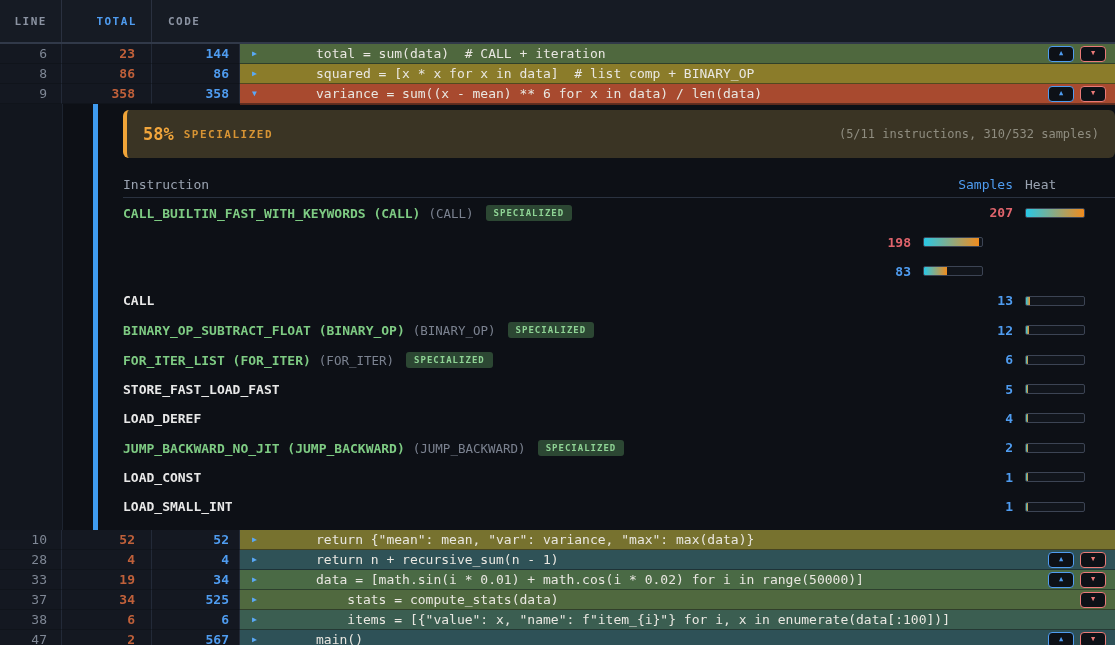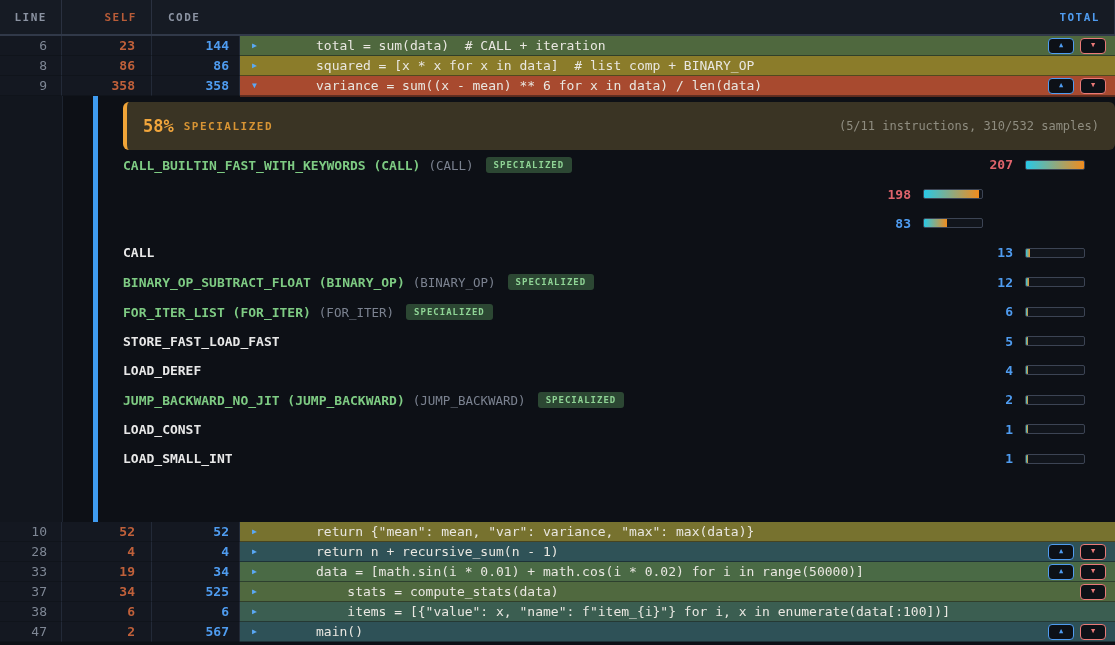--- a/index.html
+++ b/index.html
@@ -3,21 +3,21 @@
 <meta charset="utf-8">
 <style>
   * { margin:0; padding:0; box-sizing:border-box; }
   html,body { background:#0d1016; }
   body { font-family:"DejaVu Sans Mono","Liberation Mono",monospace; }
   .app { position:relative; width:1115px; height:645px; overflow:hidden; background:#0d1016; }
 
   .grid-row { display:grid; grid-template-columns:62px 90px 88px 1fr; }
 
   
-  .thead { height:36px; background:#161b24; border-bottom:2px solid #313949; }
+  .thead { height:44px; background:#161b24; border-bottom:2px solid #313949; }
   .thead .cell { display:flex; align-items:center; font-size:11px; font-weight:bold;
                  letter-spacing:1.5px; color:#8b93a2; }
   .thead .cell.num { justify-content:flex-end; padding-right:14px; }
   .thead .cell.sep { border-right:1px solid #2a3140; }
   .thead .self-h { color:#b85c38; }
   .thead .total-h { color:#4f9cf0; }
   .thead .code-h { padding-left:16px; }
 
   
   .code-row { height:20px; }
@@ -72,23 +72,22 @@
               background:#11151c; overflow:hidden; }
   .heat-fill { height:100%; }
 </style>
 </head>
 <body>
 
 <div class="app">
 
   <div class="grid-row thead">
     <div class="cell num sep">LINE</div>
-    <div class="cell num sep self-h">SELF</div>
+    <div class="cell num sep total-h">TOTAL</div>
     <div class="cell code-h">CODE</div>
-    <div class="cell num sep total-h">TOTAL</div>
   </div>
 
   <div id="rows-top">
       <div class="grid-row code-row">
         <div class="gcell line-c">6</div>
         <div class="gcell self-c">23</div>
         <div class="gcell total-c">144</div>
         <div class="code-c" style="background: rgb(79, 104, 62);">
           <span class="tri">▶</span>
           <span class="code-text">total = sum(data)  # CALL + iteration</span>
@@ -125,20 +124,25 @@
 
   <div class="panel">
     <div class="panel-topline"></div>
     <div class="accent-bar"></div>
     <div class="panel-content">
       <div class="summary-box">
         <span class="pct">58%</span>
         <span class="pct-label">SPECIALIZED</span>
         <span class="summary-meta">(5/11 instructions, 310/532 samples)</span>
       </div>
+      <div class="itable-header">
+        <div>Instruction</div>
+        <div class="samples-h">Samples</div>
+        <div>Heat</div>
+      </div>
       <div id="instr-rows">
           <div class="instr-row">
             <div class="instr-name"><span class="nm spec">CALL_BUILTIN_FAST_WITH_KEYWORDS (CALL)</span><span class="base">(CALL)</span><span class="badge">SPECIALIZED</span></div>
             <div class="samples-v" style="color: rgb(224, 100, 108);">207</div>
             <div class="heat-bar">
               <div class="heat-fill" style="width: 58px; background: linear-gradient(90deg, rgb(41, 200, 230), rgb(240, 140, 30));"></div>
             </div>
           </div>
           <div class="instr-row">
             <div class="samples-v" style="color: rgb(224, 100, 108);">198</div>

